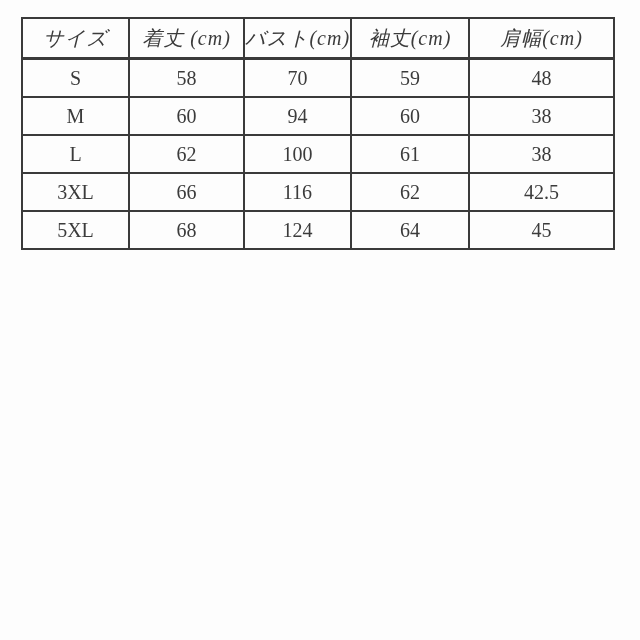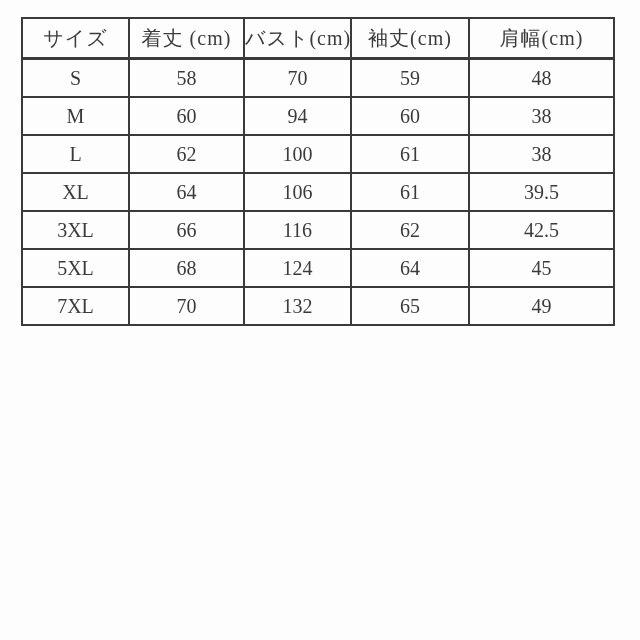--- a/index.html
+++ b/index.html
@@ -35,20 +35,21 @@
     font-weight: normal;
     color: #3b3b3b;
     padding: 0;
     overflow: hidden;
     white-space: nowrap;
   }
   table.size-chart thead th {
     height: 38px;
     border-bottom-width: 3px;
     letter-spacing: 1px;
+    font-style: italic;
   }
   table.size-chart tbody td {
     height: 36px;
   }
   col.c1 { width: 107px; }
   col.c2 { width: 115px; }
   col.c3 { width: 107px; }
   col.c4 { width: 118px; }
   col.c5 { width: 145px; }
 </style>
@@ -89,42 +90,28 @@
         <td>38</td>
       </tr>
       <tr>
         <td>L</td>
         <td>62</td>
         <td>100</td>
         <td>61</td>
         <td>38</td>
       </tr>
       <tr>
-        <td>XL</td>
-        <td>64</td>
-        <td>106</td>
-        <td>61</td>
-        <td>39.5</td>
-      </tr>
-      <tr>
         <td>3XL</td>
         <td>66</td>
         <td>116</td>
         <td>62</td>
         <td>42.5</td>
       </tr>
       <tr>
         <td>5XL</td>
         <td>68</td>
         <td>124</td>
         <td>64</td>
         <td>45</td>
       </tr>
-      <tr>
-        <td>7XL</td>
-        <td>70</td>
-        <td>132</td>
-        <td>65</td>
-        <td>49</td>
-      </tr>
     </tbody>
   </table>
 </div>
 
 </body></html>

